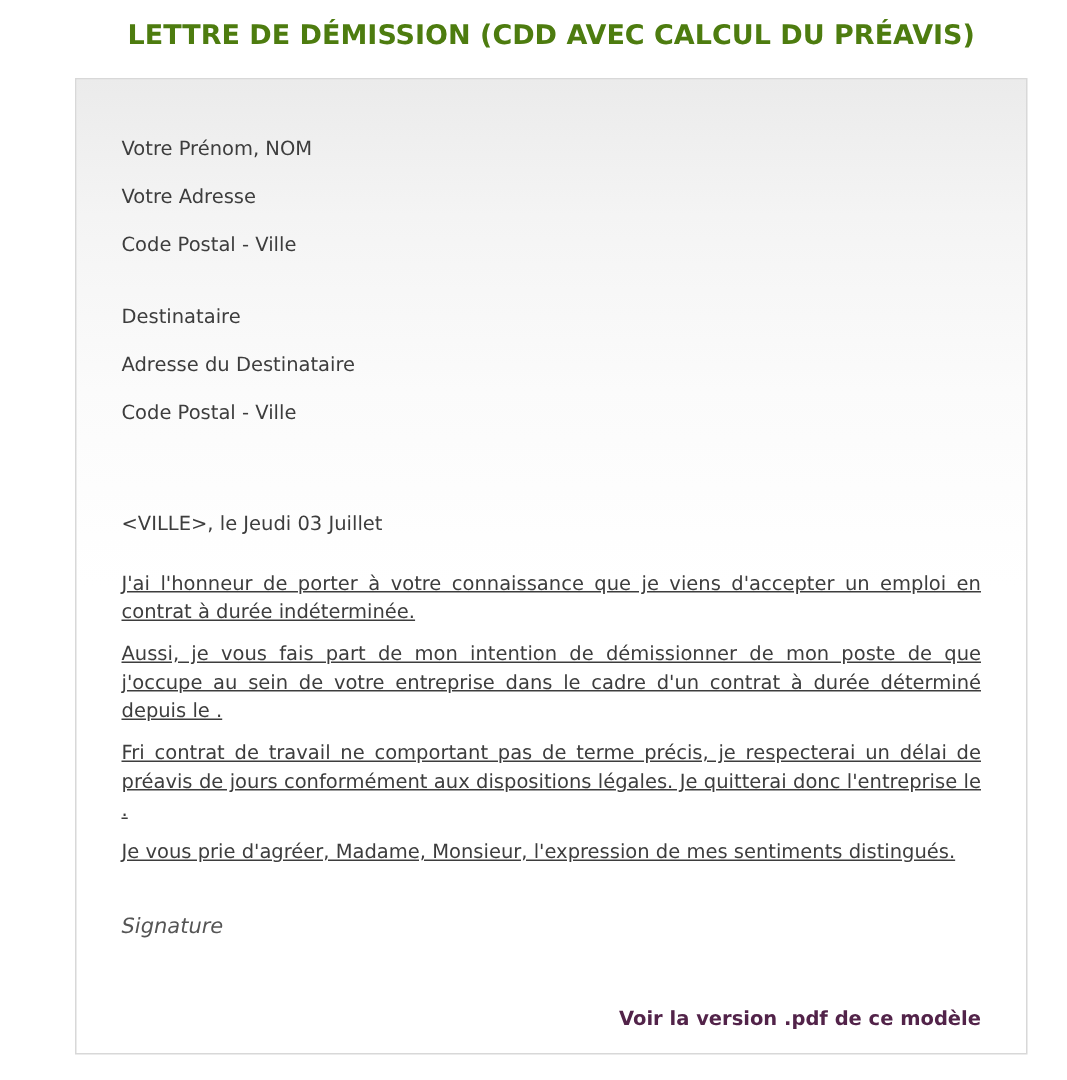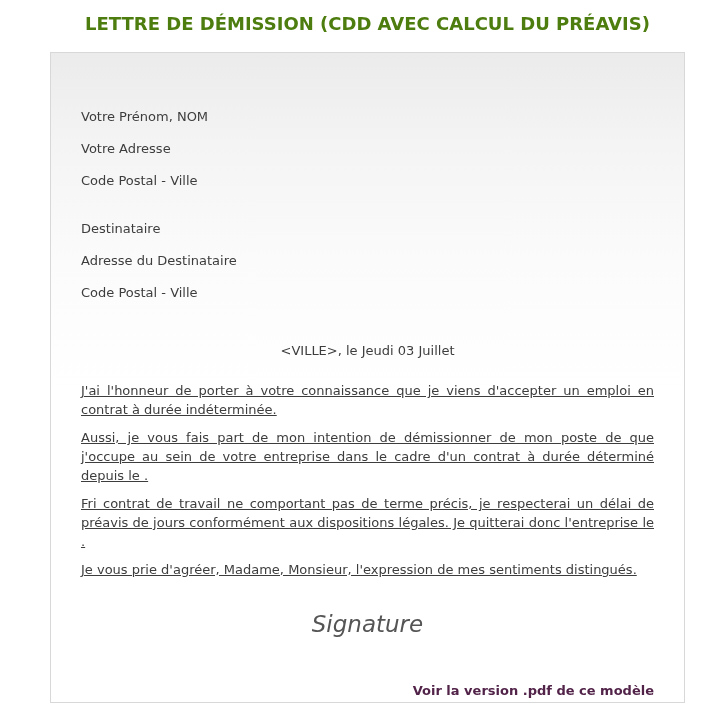--- a/index.html
+++ b/index.html
@@ -26,48 +26,47 @@
     color: #4d7c0f;
     letter-spacing: 0px;
     font-family: "DejaVu Sans", sans-serif;
   }
   .letter {
     box-sizing: border-box;
     width: 635px;
     height: 651px;
     border: 1px solid #d8d8d8;
     background: linear-gradient(180deg, #ebebeb 0%, #f4f4f4 14%, #fbfbfb 32%, #ffffff 52%);
-    padding: 40px 30px 0 30px;
+    padding: 23px 30px 0 30px;
     font-size: 13px;
     color: #3d3d3d;
   }
   .address {
     line-height: 16px;
     white-space: pre-line;
   }
   .address div { min-height: 16px; }
   .recipient {
   }
   .date-line {
-    margin-top: 26px;
+    margin-top: 42px;
     margin-bottom: 22px;
-    text-align: center;
     line-height: 16px;
   }
   .para {
     margin: 0 0 9px 0;
     line-height: 19px;
     text-align: justify;
     text-decoration: underline;
   }
   .signature {
     margin-top: 32px;
-    text-align: center;
+    text-align: left;
     font-style: italic;
-    font-size: 23px;
+    font-size: 14px;
     color: #555555;
   }
   .pdf-block {
     margin-top: 45px;
     text-align: right;
     line-height: 17px;
   }
   .pdf-link {
     font-weight: bold;
     color: #522349;

